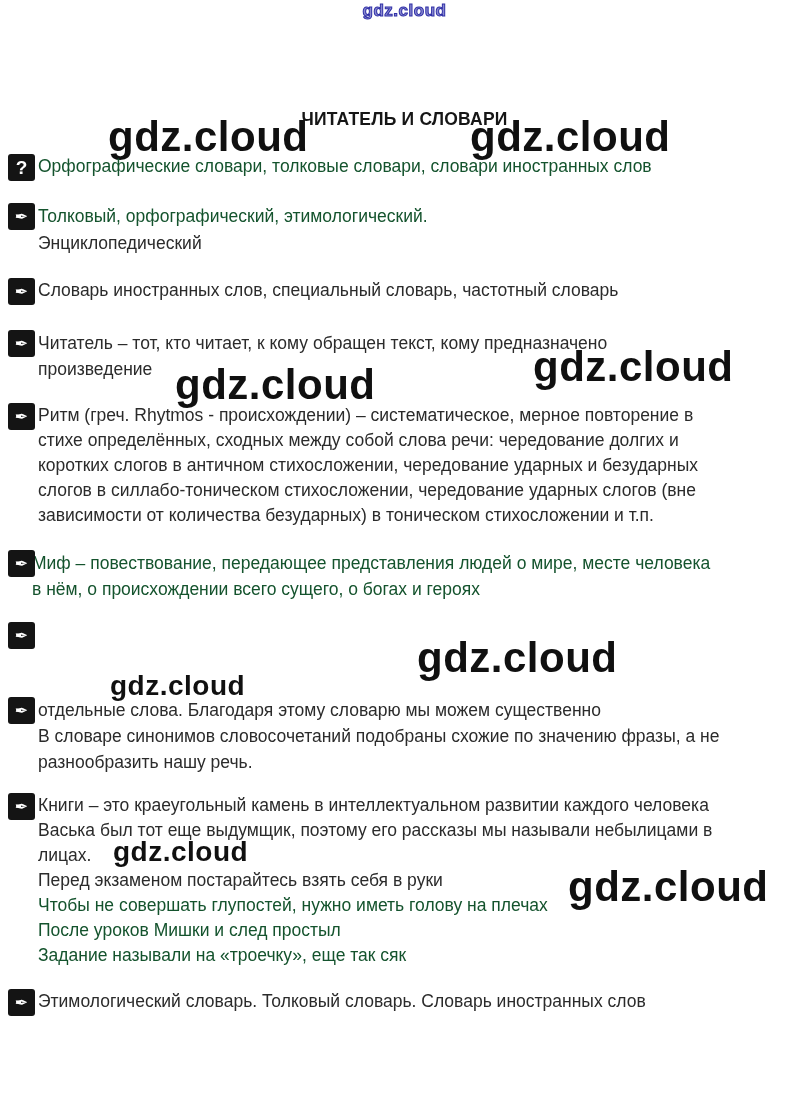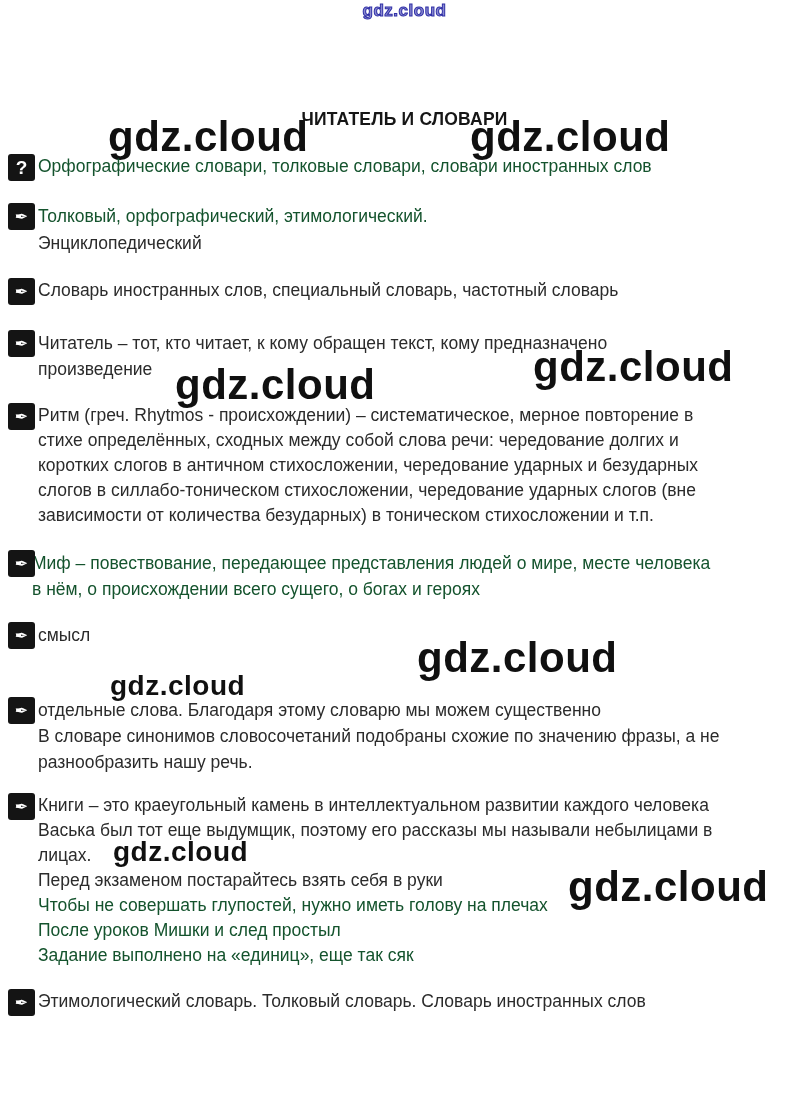--- a/index.html
+++ b/index.html
@@ -95,21 +95,20 @@
   <span class="sec-icon">✒</span>
   <div class="sec-text" style="line-height:26px;margin-left:32px;">
     <div class="line faded">Миф – повествование, передающее представления людей о мире, месте человека</div>
     <div class="line faded">в нём, о происхождении всего сущего, о богах и героях</div>
   </div>
 </div>
 
 <div class="section" style="top:622px;">
   <span class="sec-icon">✒</span>
   <div class="sec-text" style="line-height:26px;">
-    <div class="line">смысл</div>
   </div>
 </div>
 
 <div class="section" style="top:697px;">
   <span class="sec-icon">✒</span>
   <div class="sec-text" style="line-height:26px;">
     <div class="line">отдельные слова. Благодаря этому словарю мы можем существенно</div>
     <div class="line">В словаре синонимов словосочетаний подобраны схожие по значению фразы, а не</div>
     <div class="line">разнообразить нашу речь.</div>
   </div>
@@ -117,21 +116,21 @@
 
 <div class="section" style="top:793px;">
   <span class="sec-icon">✒</span>
   <div class="sec-text" style="line-height:25px;">
     <div class="line">Книги – это краеугольный камень в интеллектуальном развитии каждого человека</div>
     <div class="line">Васька был тот еще выдумщик, поэтому его рассказы мы называли небылицами в</div>
     <div class="line">лицах.</div>
     <div class="line">Перед экзаменом постарайтесь взять себя в руки</div>
     <div class="line faded">Чтобы не совершать глупостей, нужно иметь голову на плечах</div>
     <div class="line faded">После уроков Мишки и след простыл</div>
-    <div class="line faded">Задание выполнено на «единиц», еще так сяк</div>
+    <div class="line faded">Задание называли на «троечку», еще так сяк</div>
   </div>
 </div>
 
 <div class="section" style="top:989px;">
   <span class="sec-icon">✒</span>
   <div class="sec-text">
     <div class="line">Этимологический словарь. Толковый словарь. Словарь иностранных слов</div>
   </div>
 </div>
 

